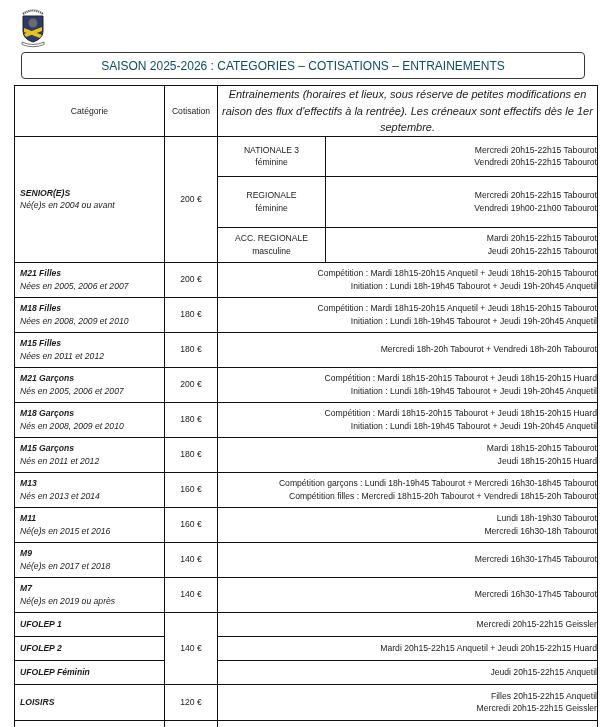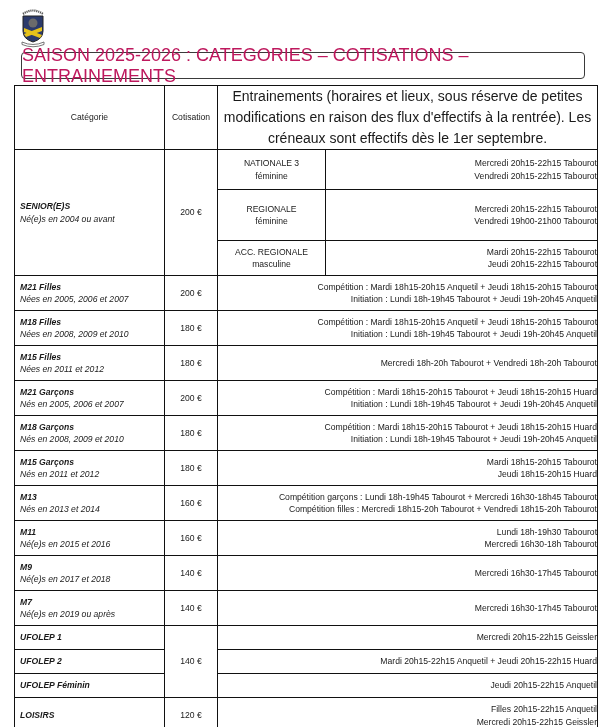--- a/index.html
+++ b/index.html
@@ -5,35 +5,35 @@
   * { box-sizing: border-box; margin: 0; padding: 0; }
   html, body { width: 600px; height: 727px; background: #ffffff; overflow: hidden; }
   body { position: relative; font-family: "Liberation Sans", "DejaVu Sans", sans-serif; color: #1a1a1a; }
 
   .logo { position: absolute; left: 19px; top: 7px; width: 28px; height: 41px; }
 
   .title-box {
     position: absolute; left: 21px; top: 52px; width: 564px; height: 27px;
     border: 1px solid #3a3a3a; border-radius: 4px;
     display: flex; align-items: center; justify-content: center;
-    font-size: 18px; color: #be185d;
+    font-size: 12px; color: #0c4a6e;
   }
 
   table.grid {
     position: absolute; left: 14px; top: 85px; width: 583px;
     border-collapse: collapse; table-layout: fixed;
     font-size: 8.6px; line-height: 1.45;
   }
   table.grid td, table.grid th {
     border: 1px solid #111; vertical-align: middle; font-weight: normal;
   }
   col.c1 { width: 150px; } col.c2 { width: 53px; } col.c3 { width: 108px; } col.c4 { width: 272px; }
 
   .hdr { height: 34px; text-align: center; }
-  .hdr.note { font-size: 14px; padding: 0 2px; line-height: 1.5; }
+  .hdr.note { font-size: 11px; padding: 0 2px; line-height: 1.5; font-style: italic; }
 
   .cat { padding-left: 5px; text-align: left; }
   .cat .name { font-weight: bold; display: block; font-style: italic; }
   .cat .sub { font-style: italic; display: block; }
   .fee { text-align: center; }
   .sched { text-align: right; }
   .sched span, .team span { display: block; }
   .team { text-align: center; }
 
   .r-sen1 { height: 40px; } .r-sen2 { height: 51px; padding-left: 12px; } .r-sen3 { height: 35px; }

